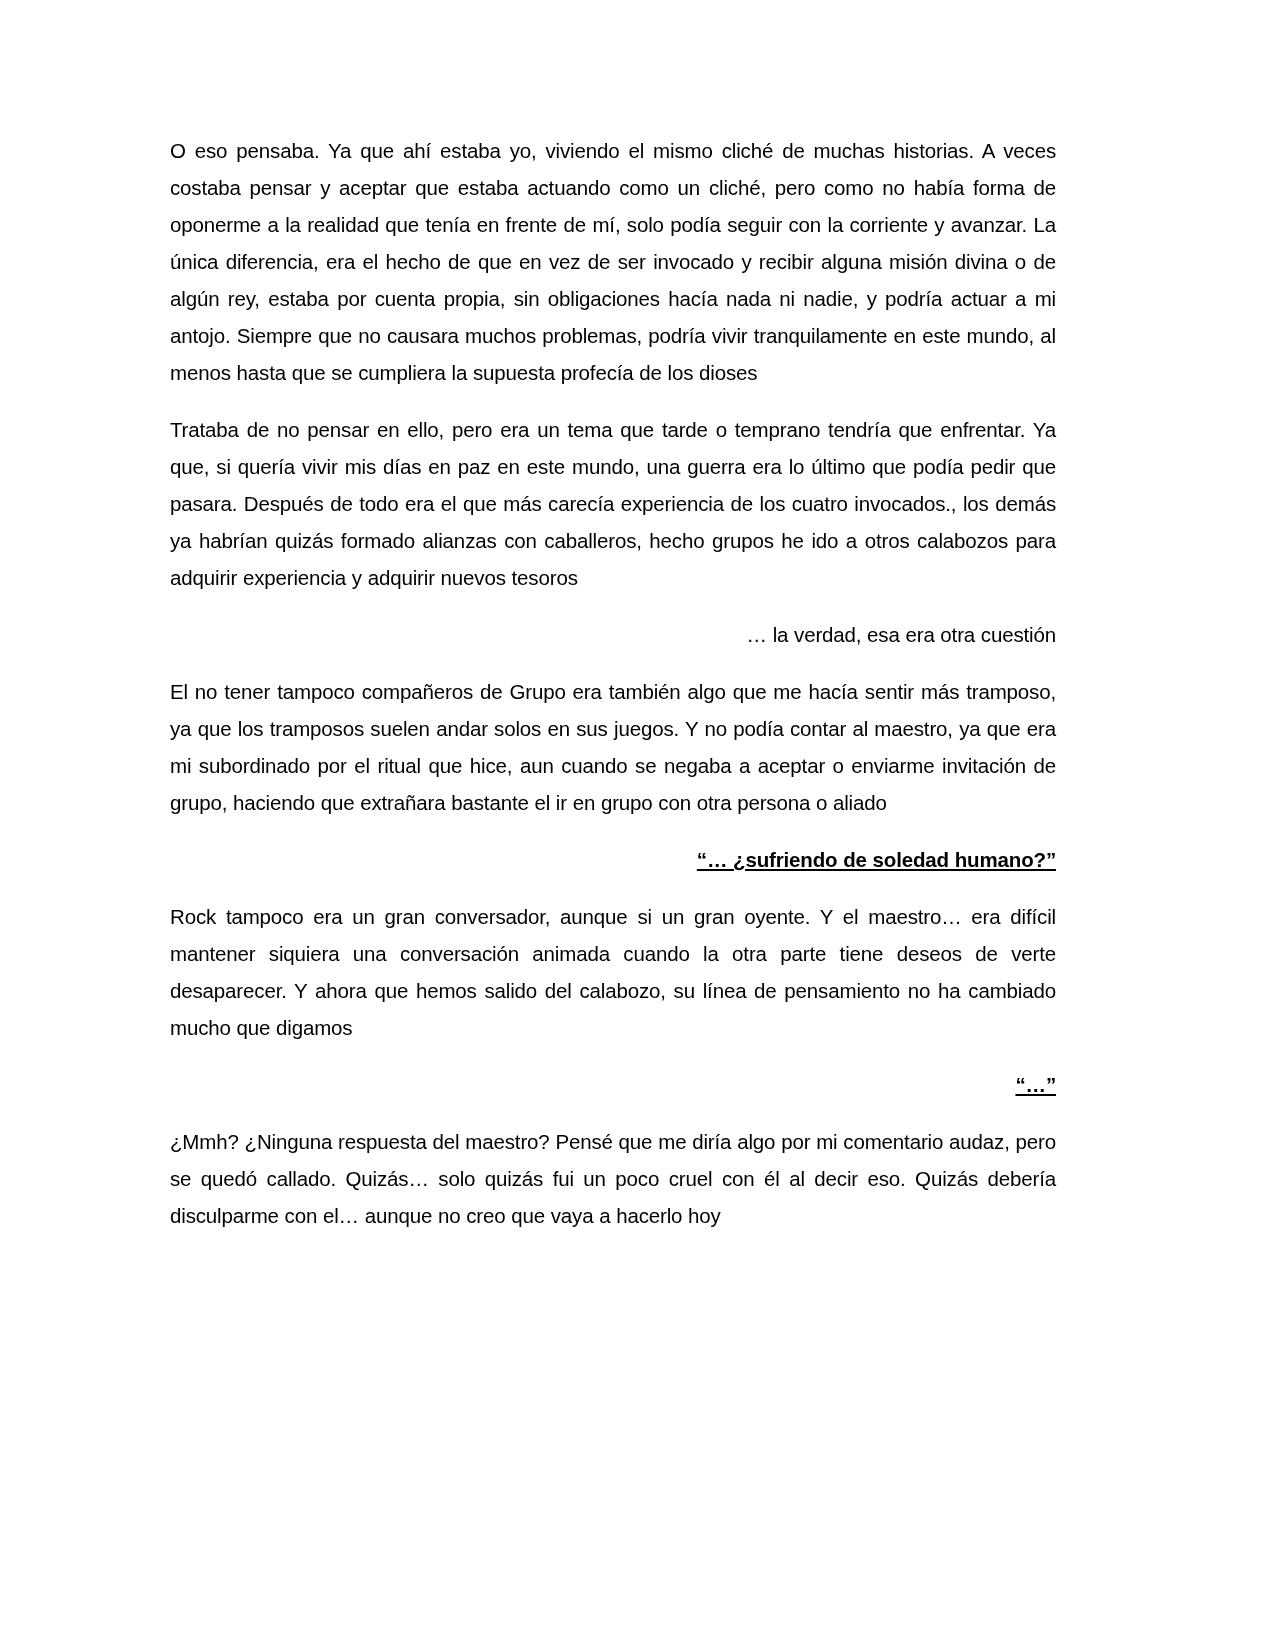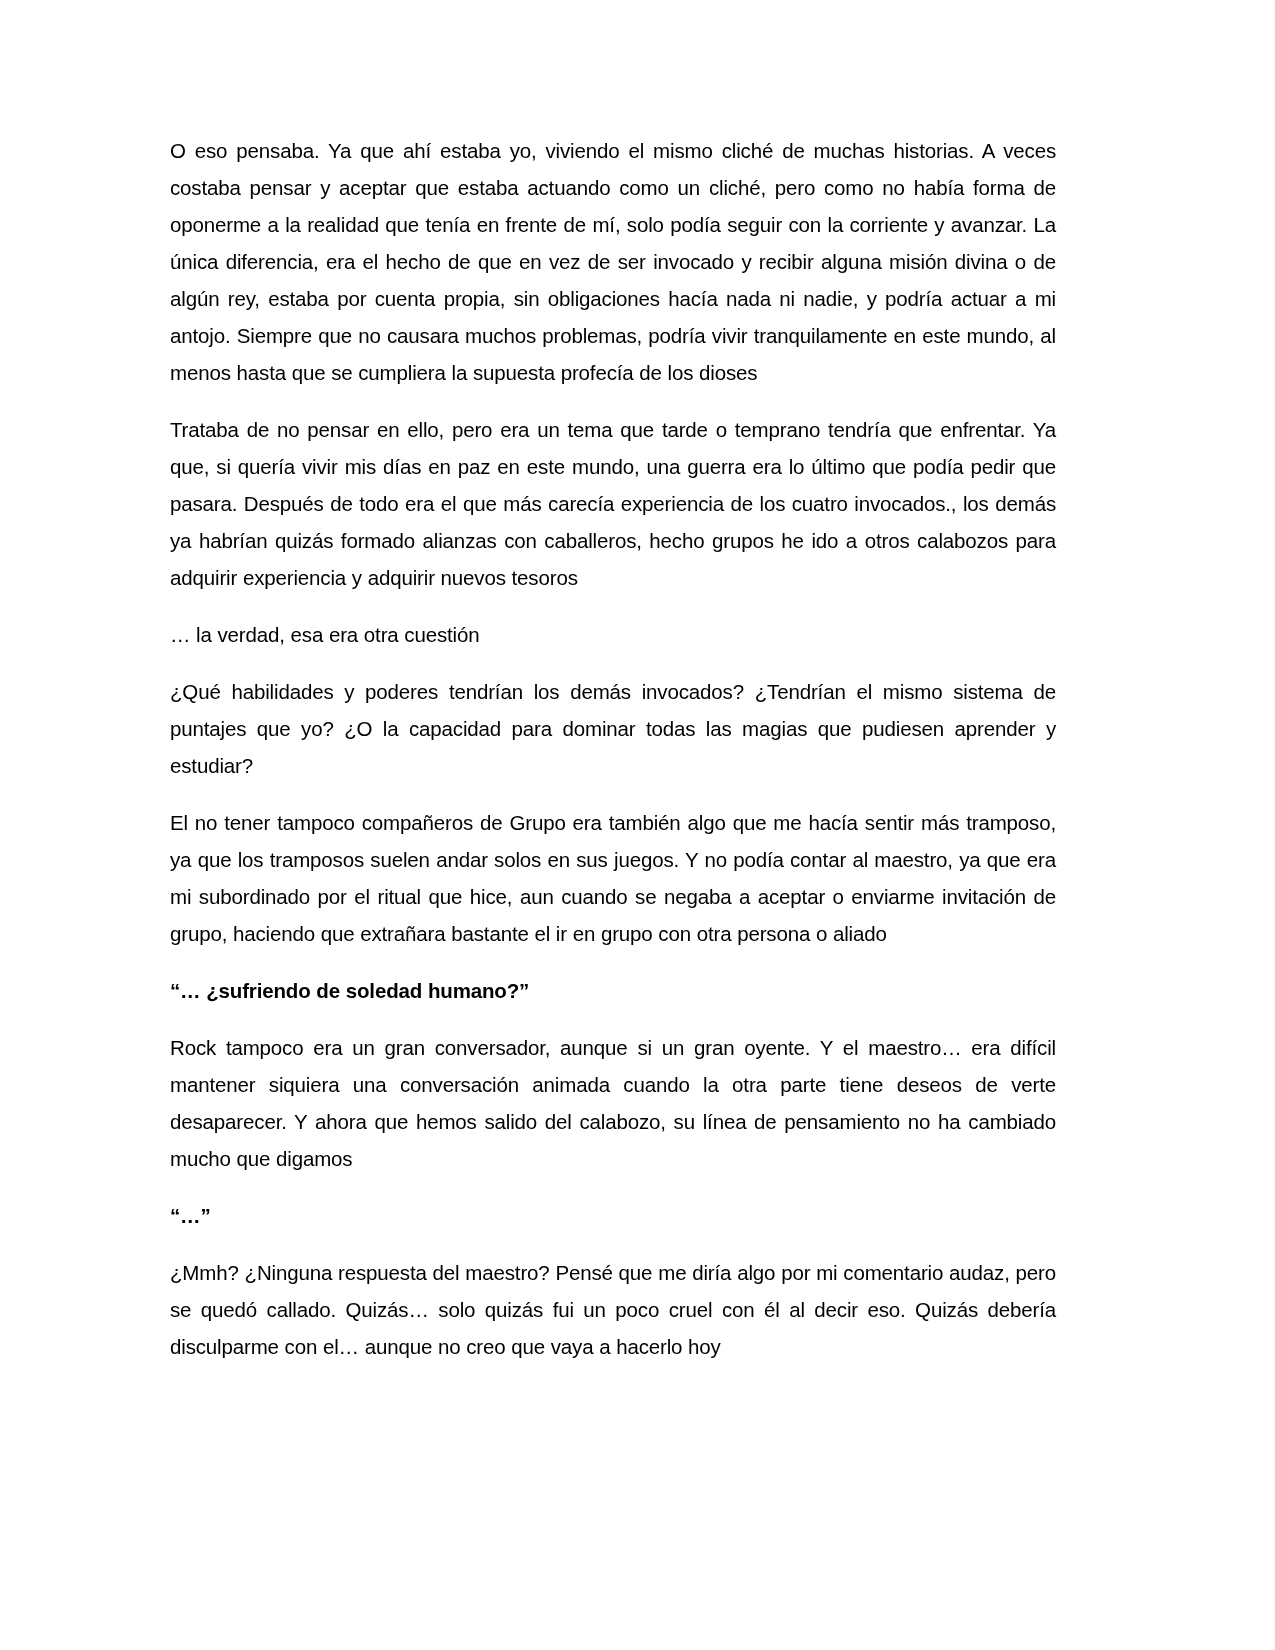--- a/index.html
+++ b/index.html
@@ -36,35 +36,35 @@
     text-justify: inter-word;
     letter-spacing: -0.15px;
     word-spacing: 0.2px;
     hyphens: none;
   }
   p.para:last-child {
     margin-bottom: 0;
   }
   p.bold {
     font-weight: bold;
+    text-decoration: underline;
   }
   p.nojust {
-    text-align: left;
+    text-align: right;
   }
   
 </style>
 </head>
 <body>
 
 <div class="page">
   <div class="doc-body">
     <p class="para">O eso pensaba. Ya que ahí estaba yo, viviendo el mismo cliché de muchas historias. A veces costaba pensar y aceptar que estaba actuando como un cliché, pero como no había forma de oponerme a la realidad que tenía en frente de mí, solo podía seguir con la corriente y avanzar. La única diferencia, era el hecho de que en vez de ser invocado y recibir alguna misión divina o de algún rey, estaba por cuenta propia, sin obligaciones hacía nada ni nadie, y podría actuar a mi antojo. Siempre que no causara muchos problemas, podría vivir tranquilamente en este mundo, al menos hasta que se cumpliera la supuesta profecía de los dioses</p>
     <p class="para">Trataba de no pensar en ello, pero era un tema que tarde o temprano tendría que enfrentar. Ya que, si quería vivir mis días en paz en este mundo, una guerra era lo último que podía pedir que pasara. Después de todo era el que más carecía experiencia de los cuatro invocados., los demás ya habrían quizás formado alianzas con caballeros, hecho grupos he ido a otros calabozos para adquirir experiencia y adquirir nuevos tesoros</p>
     <p class="para nojust">… la verdad, esa era otra cuestión</p>
-    <p class="para">¿Qué habilidades y poderes tendrían los demás invocados? ¿Tendrían el mismo sistema de puntajes que yo? ¿O la capacidad para dominar todas las magias que pudiesen aprender y estudiar?</p>
     <p class="para">El no tener tampoco compañeros de Grupo era también algo que me hacía sentir más tramposo, ya que los tramposos suelen andar solos en sus juegos. Y no podía contar al maestro, ya que era mi subordinado por el ritual que hice, aun cuando se negaba a aceptar o enviarme invitación de grupo, haciendo que extrañara bastante el ir en grupo con otra persona o aliado</p>
     <p class="para nojust bold">“… ¿sufriendo de soledad humano?”</p>
     <p class="para">Rock tampoco era un gran conversador, aunque si un gran oyente. Y el maestro… era difícil mantener siquiera una conversación animada cuando la otra parte tiene deseos de verte desaparecer. Y ahora que hemos salido del calabozo, su línea de pensamiento no ha cambiado mucho que digamos</p>
     <p class="para nojust bold">“…”</p>
     <p class="para">¿Mmh? ¿Ninguna respuesta del maestro? Pensé que me diría algo por mi comentario audaz, pero se quedó callado. Quizás… solo quizás fui un poco cruel con él al decir eso. Quizás debería disculparme con el… aunque no creo que vaya a hacerlo hoy</p>
 
   </div>
 </div>
 
 </body></html>

